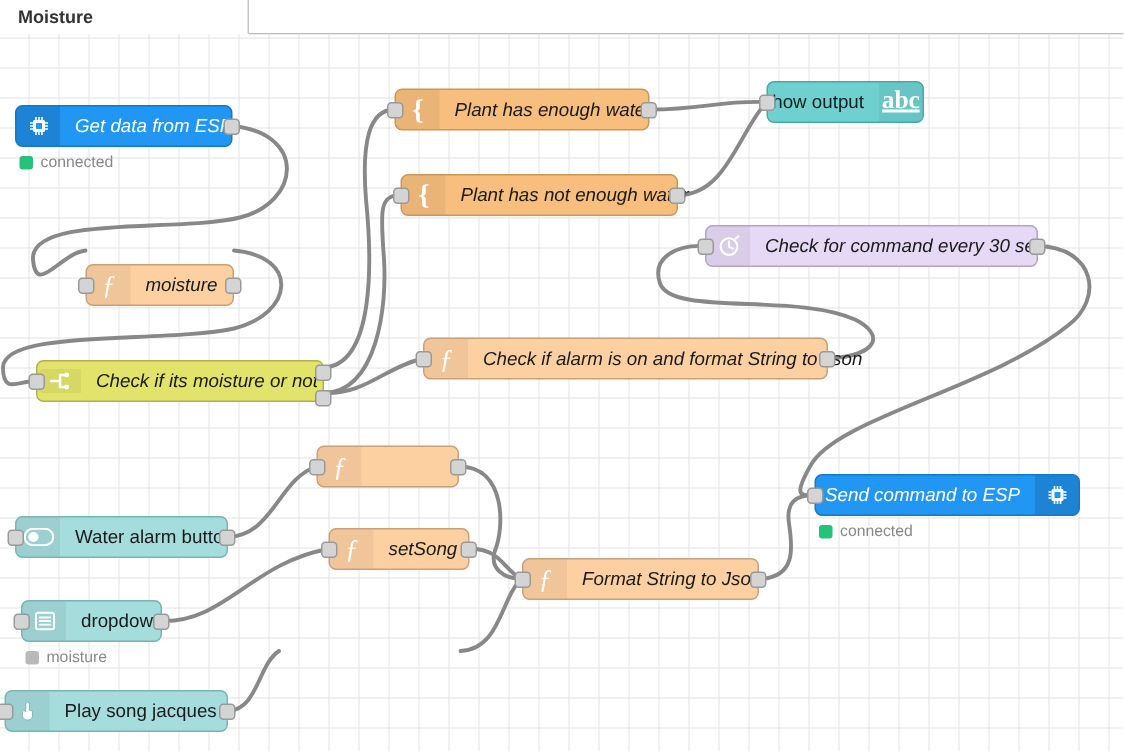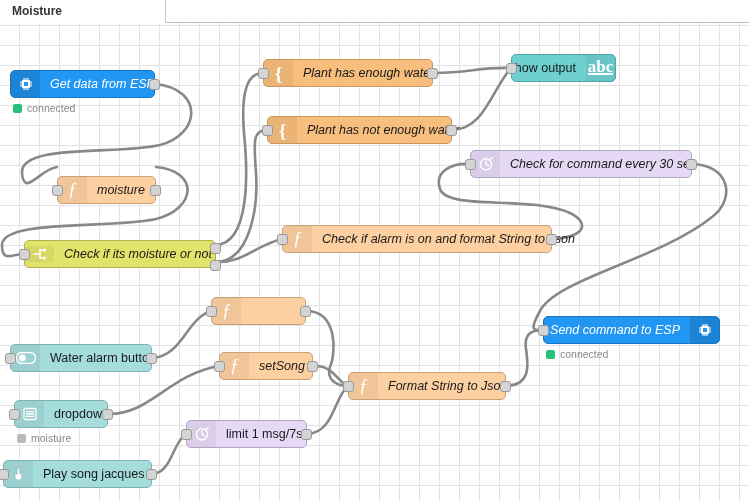--- a/index.html
+++ b/index.html
@@ -399,32 +399,20 @@
       <div class="icon-box">
         <svg width="16" height="16" viewBox="0 0 16 16">
           <path d="M6.2,8.6 L6.2,3.3 a1.25,1.25 0 0 1 2.5,0 L8.7,7.6 L9.6,7.6 a1.1,1.1 0 0 1 1.1,1.1 L10.7,11.4 a2.6,2.6 0 0 1 -2.6,2.6 L7,14 a3,3 0 0 1 -3,-3 L4,9.3 a1,1 0 0 1 2.2,-0.7 z" fill="#fff" stroke="#7bb2b2" stroke-width="0.6"></path>
         </svg>
       </div>
       <div class="label">Play song jacques</div>
       <div class="port in"></div>
       <div class="port out"></div>
     </div>
 
-    <div class="node c-delay plain" style="left:186px; top:397px; width:121px;">
-      <div class="icon-box">
-        <svg width="16" height="16" viewBox="0 0 16 16">
-          <circle cx="8" cy="8.4" r="5.6" fill="none" stroke="#fff" stroke-width="1.4"></circle>
-          <path d="M8,5 L8,8.4 L10.6,9.8" fill="none" stroke="#fff" stroke-width="1.4" stroke-linecap="round"></path>
-          <path d="M12.4,3.2 L14.2,1.6" stroke="#fff" stroke-width="1.4" stroke-linecap="round"></path>
-        </svg>
-      </div>
-      <div class="label">limit 1 msg/7s</div>
-      <div class="port in"></div>
-      <div class="port out"></div>
-    </div>
 
     <div class="node c-func" style="left:348px; top:349px; width:158px;">
       <div class="icon-box">
         <span class="glyph fn">ƒ</span>
       </div>
       <div class="label">Format String to Json</div>
       <div class="port in"></div>
       <div class="port out"></div>
     </div>
 

